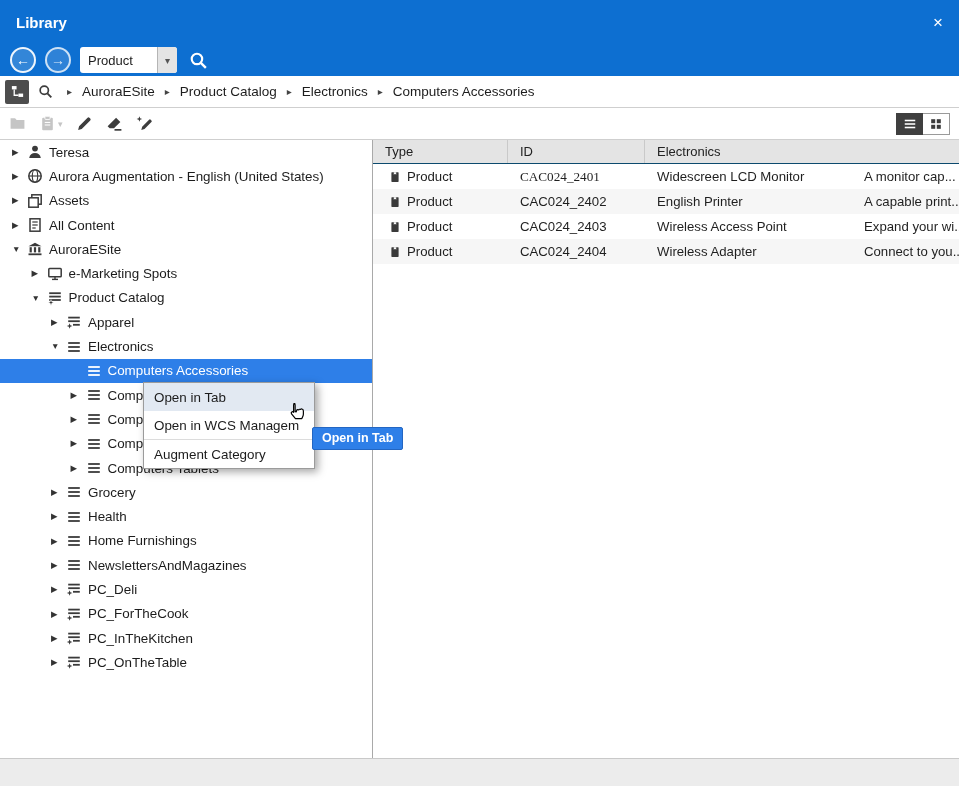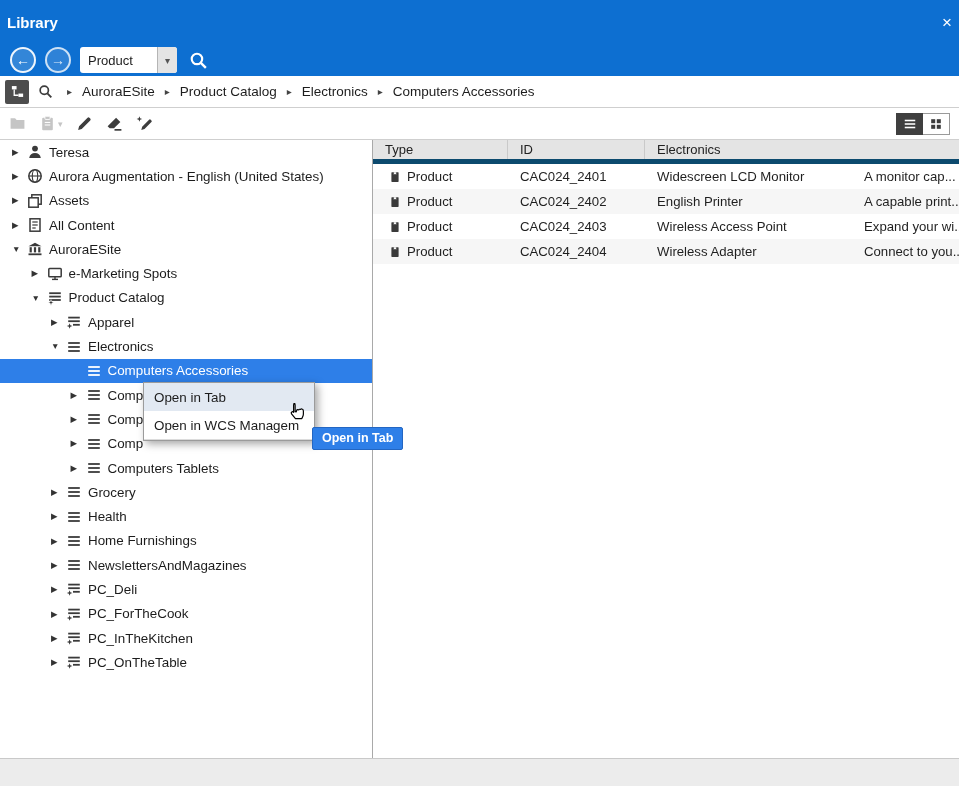--- a/index.html
+++ b/index.html
@@ -7,21 +7,21 @@
     --selection-blue:#2e7fe8;
     --tooltip-blue:#2e7fe8;
     --menu-highlight:#e2e9f2;
   }
   *{box-sizing:border-box;margin:0;padding:0}
   body{font-family:"Liberation Sans",sans-serif;font-size:13px;color:#222;background:#fff}
   .app{position:relative;width:959px;height:786px;overflow:hidden;background:#fff}
 
   
   .bluehead{background:var(--header-blue);height:76px}
-  .titlebar{height:44px;display:flex;align-items:center;padding:0 7px}
+  .titlebar{height:44px;display:flex;align-items:center;padding:0 16px}
   .title{color:#fff;font-weight:bold;font-size:15px}
   .close{margin-left:auto;color:#fff;font-size:17px;line-height:1;cursor:pointer}
   .toolbar{height:32px;display:flex;align-items:center;padding:0 10px;gap:9px}
   .navbtn{width:26px;height:26px;flex:none;border:2px solid rgba(255,255,255,.92);border-radius:50%;
     background:rgba(255,255,255,.16);color:#fff;display:flex;align-items:center;justify-content:center;
     font-size:14px;line-height:1;cursor:pointer}
   .navbtn.fwd{opacity:.85}
   .type-dropdown{height:26px;width:97px;flex:none;background:#fff;border-radius:3px;display:flex;align-items:stretch;overflow:hidden;cursor:pointer}
   .type-dropdown .val{flex:1;display:flex;align-items:center;padding:0 8px;color:#1c1c1c}
   .type-dropdown .caret{width:20px;background:#e4e4e4;border-left:1px solid #b5b5b5;display:flex;align-items:center;justify-content:center;color:#555;font-size:10px}
@@ -60,21 +60,21 @@
   .panel-header .collapse{margin-left:auto;color:#444;font-size:14px;cursor:pointer}
   .tree{position:relative}
   .tree-row{height:24.3px;display:flex;align-items:center;font-size:13.4px;color:#1c1c1c;white-space:nowrap;cursor:pointer}
   .tree-row.selected{background:var(--selection-blue);color:#fff}
   .tree-arrow{width:15px;flex:none;font-size:8.5px;color:#333;line-height:1}
   .tree-row.selected .tree-arrow{color:#fff}
   .tree-icon{width:16px;height:16px;flex:none;margin-right:6px;color:#3a3a3a}
   .tree-row.selected .tree-icon{color:#fff}
 
   .right{flex:1;background:#fff;overflow:hidden}
-  .thead{display:flex;height:24px;background:#e4e4e4;border-bottom:5px solid #0c4a6e}
+  .thead{display:flex;height:24px;background:#e4e4e4;border-bottom:1px solid #0c4a6e}
   .th{display:flex;align-items:center;padding-left:12px;color:#222;border-right:1px solid #c9c9c9;overflow:hidden;cursor:pointer}
   .th:last-child{border-right:none}
   .trow{display:flex;height:25px;align-items:center;font-size:13.2px;color:#1f1f1f;cursor:pointer}
   .trow:nth-child(even){background:#f6f6f6}
   .td{padding-left:12px;white-space:nowrap;overflow:hidden}
   .td.type{display:flex;align-items:center;gap:6px;padding-left:16px}
   .type-icon{width:12px;height:14px;flex:none;color:#3a3a3a}
 
   .statusbar{height:28px;background:#ececec;border-top:1px solid #c9c9c9}
 
@@ -486,21 +486,21 @@
           <div class="trow">
             <div class="td type" style="width: 135px;">
               <span class="type-icon ic">
                 <svg viewBox="0 0 16 16">
                   <path d="M4 1.5h8a.8.8 0 0 1 .8.8v11.4a.8.8 0 0 1-.8.8H4a.8.8 0 0 1-.8-.8V2.3A.8.8 0 0 1 4 1.5z" fill="currentColor"></path>
                   <path d="M6.4 1.5h3.2v3.4L8 3.7 6.4 4.9z" fill="#fff"></path>
                 </svg>
               </span>
               <span>Product</span>
             </div>
-            <div class="td" style="width: 137px;">CAC024_2401</div>
+            <div class="td" style="width: 137px; font-family: Liberation Serif, serif;">CAC024_2401</div>
             <div class="td" style="width: 207px;">Widescreen LCD Monitor</div>
             <div class="td" style="flex: 1 1 0%;">A monitor cap...</div>
           </div>
           <div class="trow">
             <div class="td type" style="width: 135px;">
               <span class="type-icon ic">
                 <svg viewBox="0 0 16 16">
                   <path d="M4 1.5h8a.8.8 0 0 1 .8.8v11.4a.8.8 0 0 1-.8.8H4a.8.8 0 0 1-.8-.8V2.3A.8.8 0 0 1 4 1.5z" fill="currentColor"></path>
                   <path d="M6.4 1.5h3.2v3.4L8 3.7 6.4 4.9z" fill="#fff"></path>
                 </svg>
@@ -542,20 +542,21 @@
         </div>
     </div>
   </div>
 
   <div class="statusbar"></div>
 
   <div class="ctxmenu">
       <div class="ctxitem hl">Open in Tab</div>
       <div class="ctxitem">Open in WCS Managem</div>
       <div class="ctxsep"></div>
+      <div class="ctxitem">Augment Category</div>
     </div>
   <div class="cursor">
       <svg viewBox="0 0 24 24">
         <path d="M10 4.2c.7 0 1.2.5 1.2 1.2v6.3l1 .15.35-1.1c.18-.6.8-.95 1.4-.8l.55.14c.2-.45.7-.7 1.2-.6l.6.15c.25-.35.7-.5 1.15-.4.8.2 1.35.9 1.35 1.75v2.9c0 .7-.15 1.4-.45 2.05l-.95 2.1H11.5l-3.6-4.3c-.4-.5-.35-1.25.15-1.67.45-.4 1.1-.38 1.55.02l.2.18V5.4c0-.7.5-1.2 1.2-1.2z" fill="#fff" stroke="#000" stroke-width="1.1" stroke-linejoin="round"></path>
       </svg>
     </div>
   <div class="tooltip">Open in Tab</div>
 
 </div>
 

